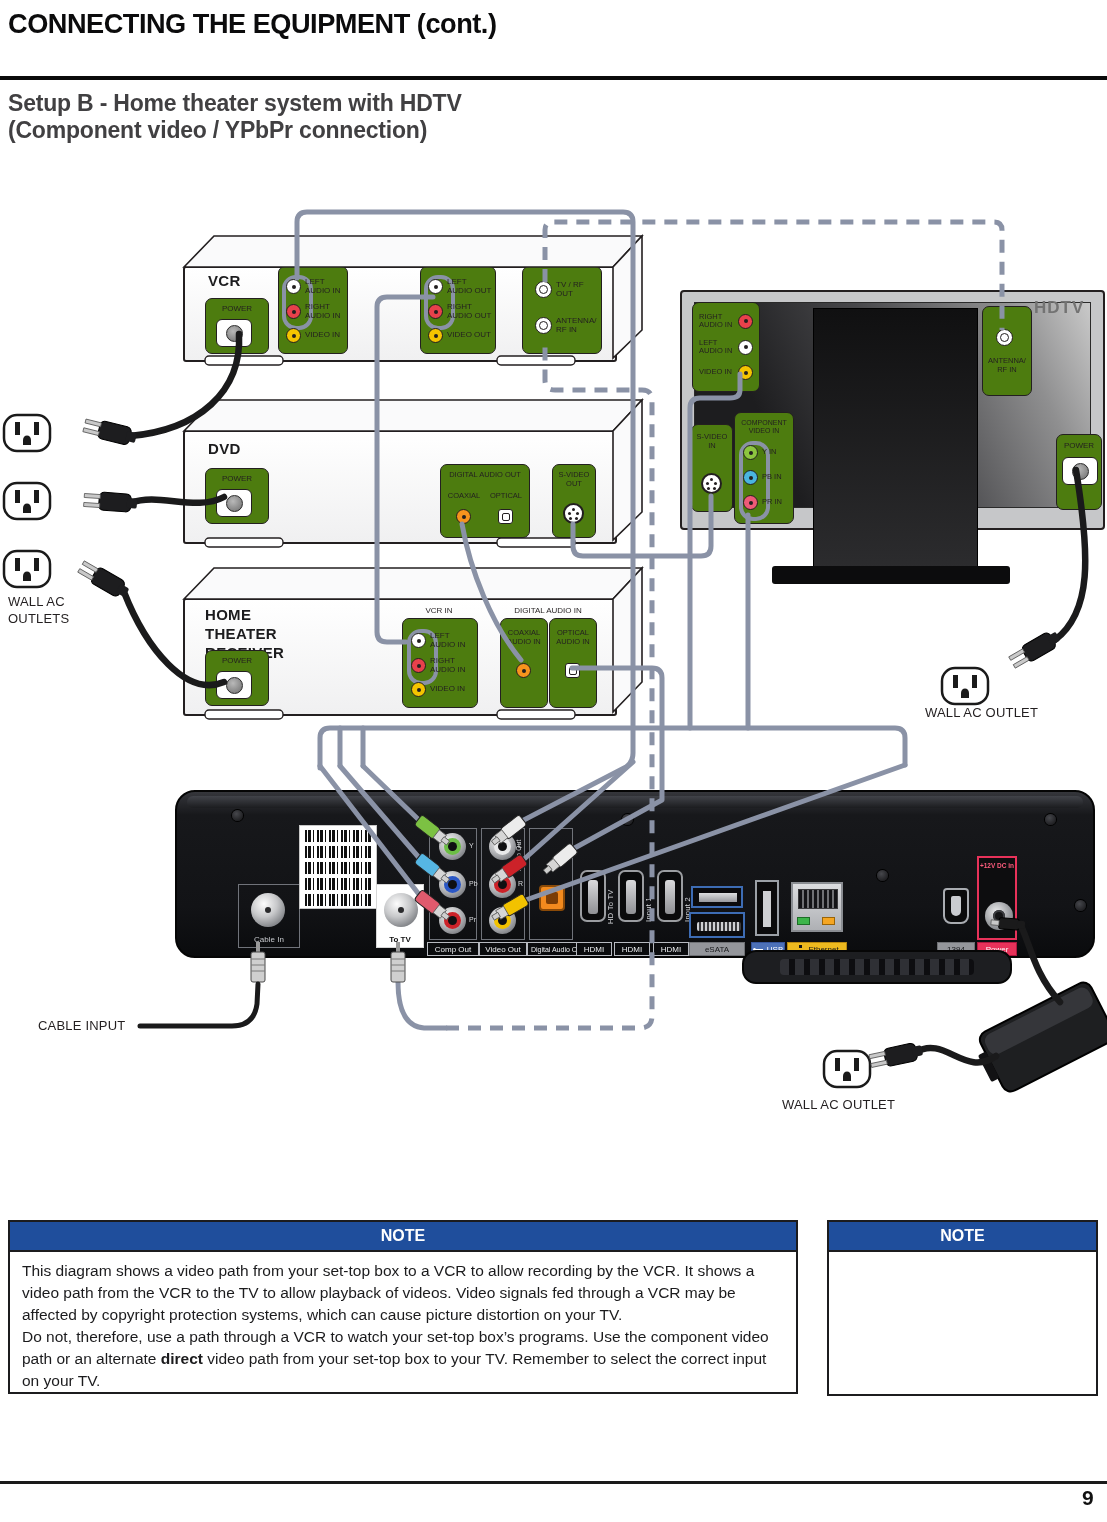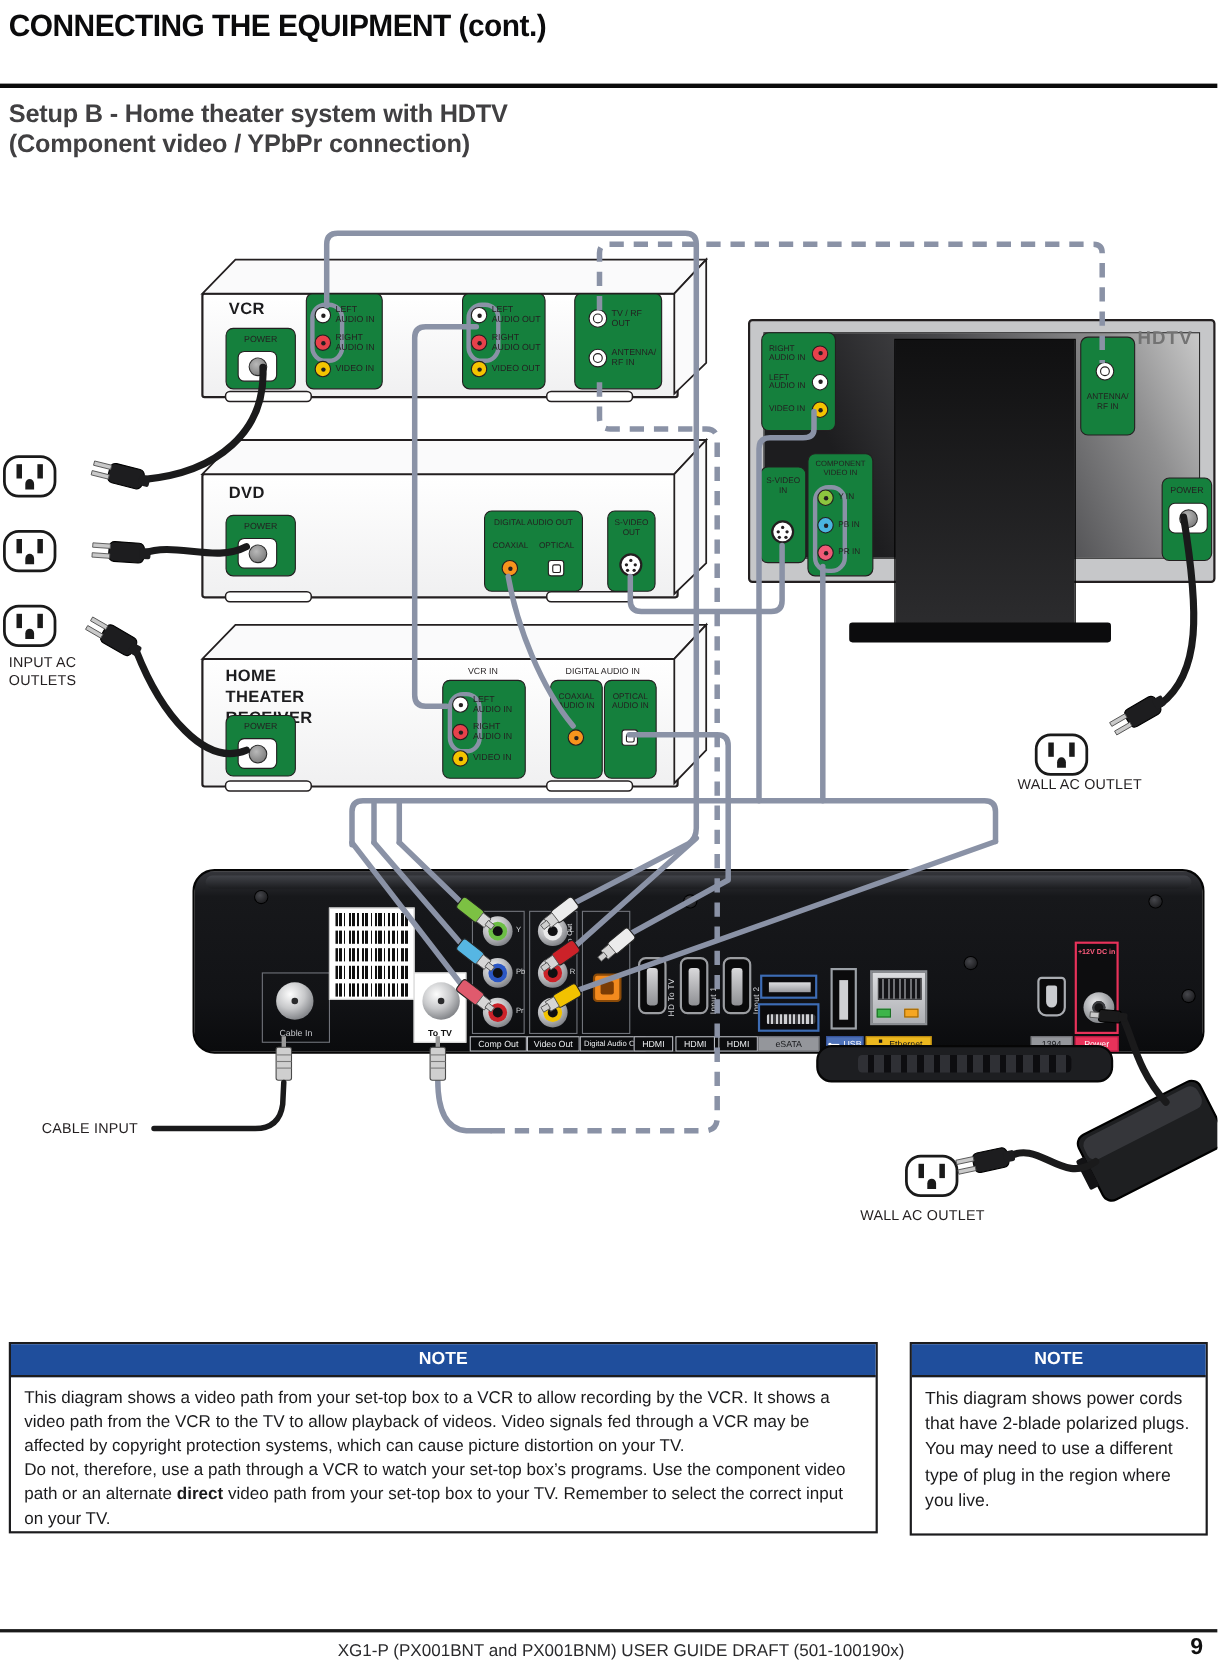--- a/index.html
+++ b/index.html
@@ -7,21 +7,21 @@
 
   
   .h1{position:absolute;left:8px;top:8px;font-size:28px;font-weight:800;letter-spacing:-.5px;color:#0b0b0c;transform:scaleX(.97);transform-origin:left}
   .rule{position:absolute;left:0;top:76px;width:1107px;height:4px;background:#0a0a0a}
   .h2{position:absolute;left:8px;font-size:23px;font-weight:800;color:#414042;letter-spacing:-.2px}
   .intro{position:absolute;left:8px;top:146px;font-size:16px;color:#414042}
 
   
   .device{position:absolute;background:linear-gradient(180deg,#ffffff,#f0f0f1);border:2px solid #231f20;border-radius:3px}
   .devtitle{position:absolute;font-weight:bold;font-size:15px;line-height:1.25;letter-spacing:.3px;white-space:pre-line;color:#1c1c1e}
-  .panel{position:absolute;background:#15803d;border:1.5px solid #231f20;border-radius:7px}
+  .panel{position:absolute;background:#4d7c0f;border:1.5px solid #231f20;border-radius:7px}
   .ptitle{position:absolute;font-size:8px;font-weight:normal;text-align:center;white-space:pre-line;line-height:1.15;color:#231f20}
   .prow{position:absolute;display:flex;align-items:center;gap:4px}
   .plabel{font-size:8px;line-height:1.1;white-space:pre-line;color:#231f20}
   .plabel.sm{font-size:7.5px}
   .rca{width:15px;height:15px;border-radius:50%;border:1.5px solid #231f20;display:flex;align-items:center;justify-content:center;background:#fff;flex:none;box-sizing:border-box}
   .rca i{width:4px;height:4px;border-radius:50%;background:#231f20;display:block}
   .rca.red{background:#e8414b}.rca.yellow{background:#f5c400}.rca.green{background:#8dc63f}
   .rca.blue{background:#4ab5e0}.rca.pink{background:#ef5a77}.rca.orange{background:#f7941d}
   .coax{width:17px;height:17px;border:1.5px solid #231f20;border-radius:50%;position:relative;background:#fff;flex:none;box-sizing:border-box}
   .coax:after{content:"";position:absolute;inset:3px;border:1.2px solid #231f20;border-radius:50%}
@@ -407,21 +407,21 @@
       <div class="dctext" style="left:0;right:0;top:4px;text-align:center">+12V DC in</div>
       <span class="dcjack" style="left:6px;top:44px"></span>
     </div>
     <div class="striplabel redbg" style="left:800px;top:150px;width:40px">Power</div>
 
     <div class="bulge">
         <i></i>
       </div>
   </div>
 
-  <div class="annot" style="left:8px;top:594px">INPUT AC
+  <div class="annot" style="left:8px;top:594px">WALL AC
 OUTLETS</div>
   <div class="annot" style="left:925px;top:705px">WALL AC OUTLET</div>
   <div class="annot" style="left:38px;top:1018px">CABLE INPUT</div>
   <div class="annot" style="left:782px;top:1097px">WALL AC OUTLET</div>
 
   <svg class="scene" width="1107" height="1522" viewBox="0 0 1107 1522">
     <defs>
       <g id="outlet">
         <rect x="-23" y="-18" width="46" height="36" rx="13" fill="#fff" stroke="#1a1a1a" stroke-width="2.5"></rect>
         <rect x="-12" y="-11" width="5" height="13" fill="#1a1a1a"></rect>
@@ -542,20 +542,18 @@
     <path d="M140,1026 L232,1026 Q254,1026 257,1004 L258,984" stroke="#1a1a1b" stroke-width="5" fill="none" stroke-linecap="round"></path>
   </svg>
 
   <div class="note" style="left:8px;top:1220px;width:790px;height:174px">
     <div class="notebar">NOTE</div>
     <div class="notebody"><span>This diagram shows a video path from your set-top box to a VCR to allow recording by the VCR.  It shows a video path from the VCR to the TV to allow playback of videos.  Video signals fed through a VCR may be affected by copyright protection systems, which can cause picture distortion on your TV.
 Do not, therefore, use a path through a VCR to watch your set-top box’s programs. Use the component video path or an alternate </span><b>direct</b><span> video path from your set-top box to your TV.  Remember to select the correct input on your TV.</span></div>
   </div>
   <div class="note" style="left:827px;top:1220px;width:271px;height:176px">
     <div class="notebar">NOTE</div>
-    <div class="notebody" style="font-size:16px;line-height:1.45">This diagram shows power cords that have 2-blade polarized plugs. You may need to use a different type of plug in the region where you live.</div>
   </div>
 
   <div class="footrule"></div>
-  <div class="foottext">XG1-P (PX001BNT and PX001BNM) USER GUIDE DRAFT (501-100190x)</div>
   <div class="pagenum">9</div>
 
 </div>
 
 </body></html>

